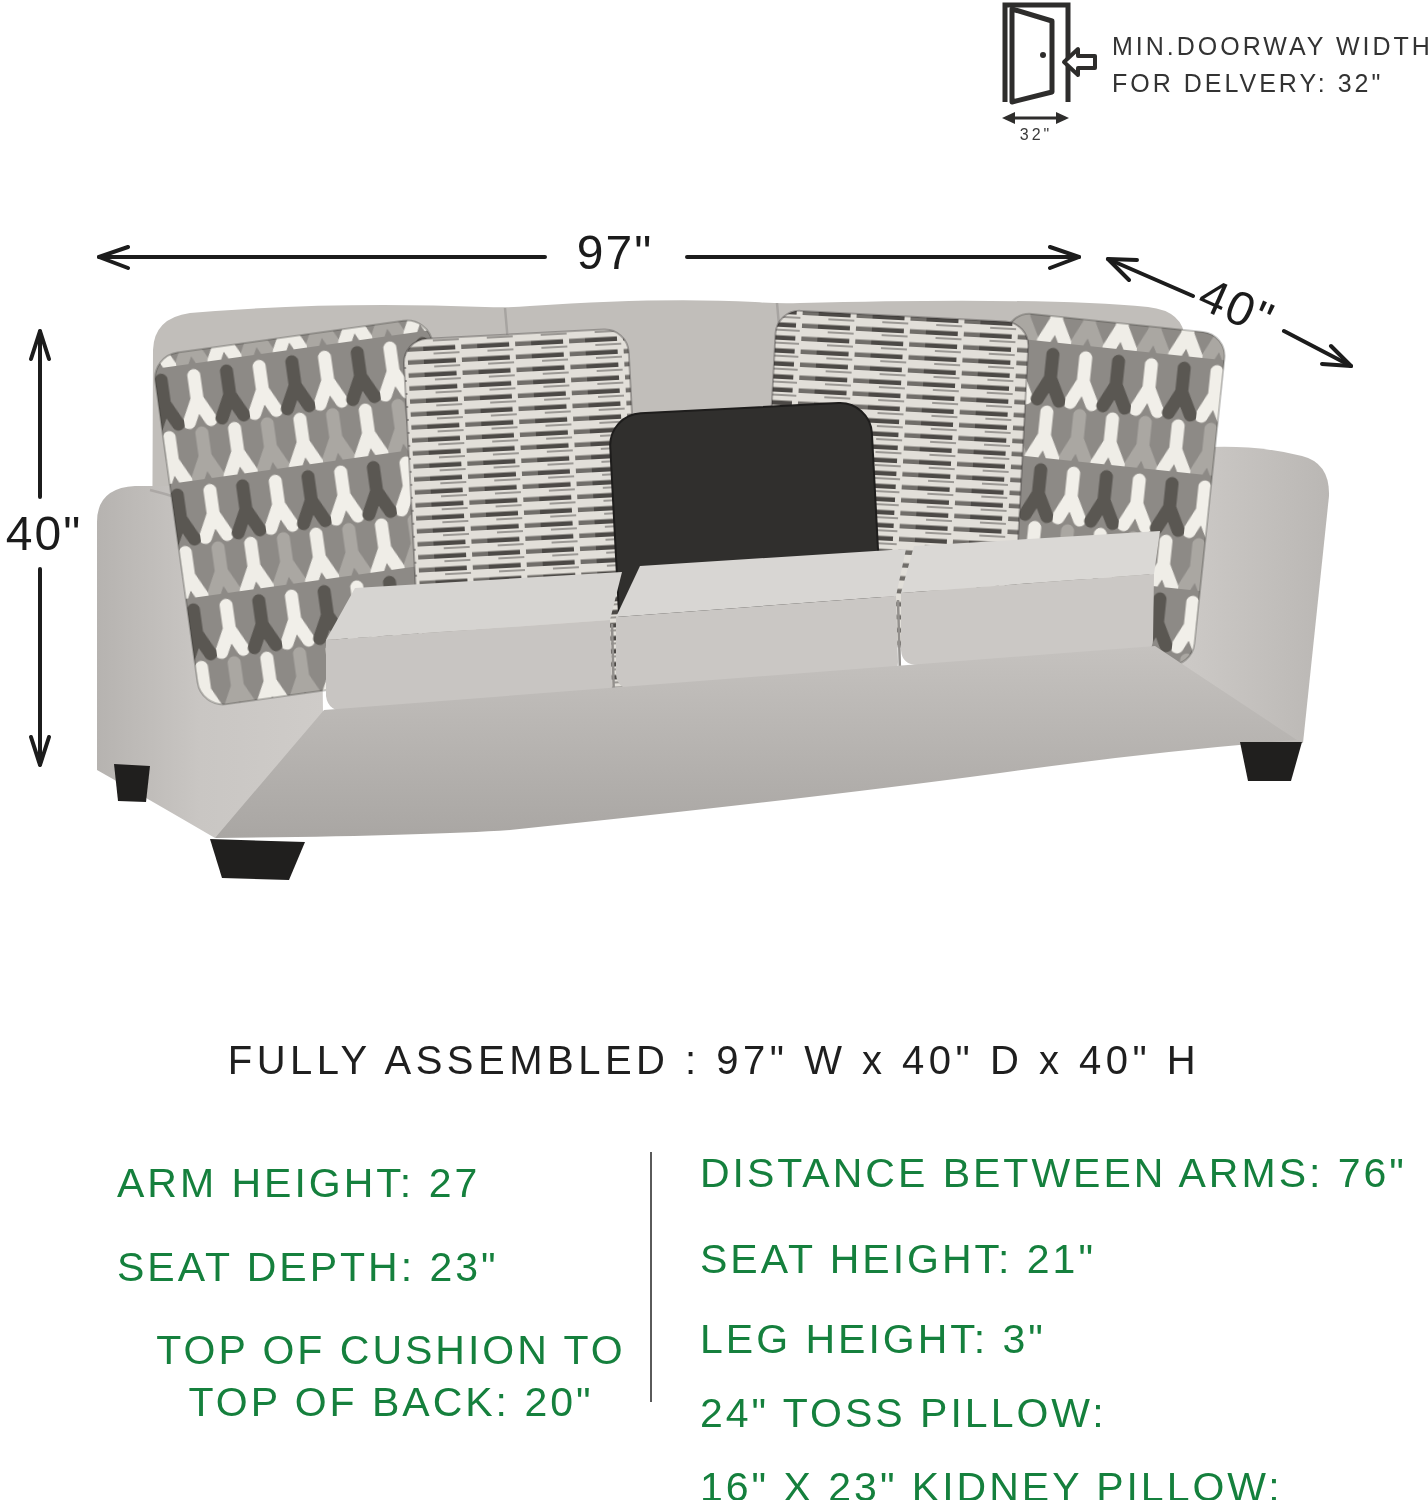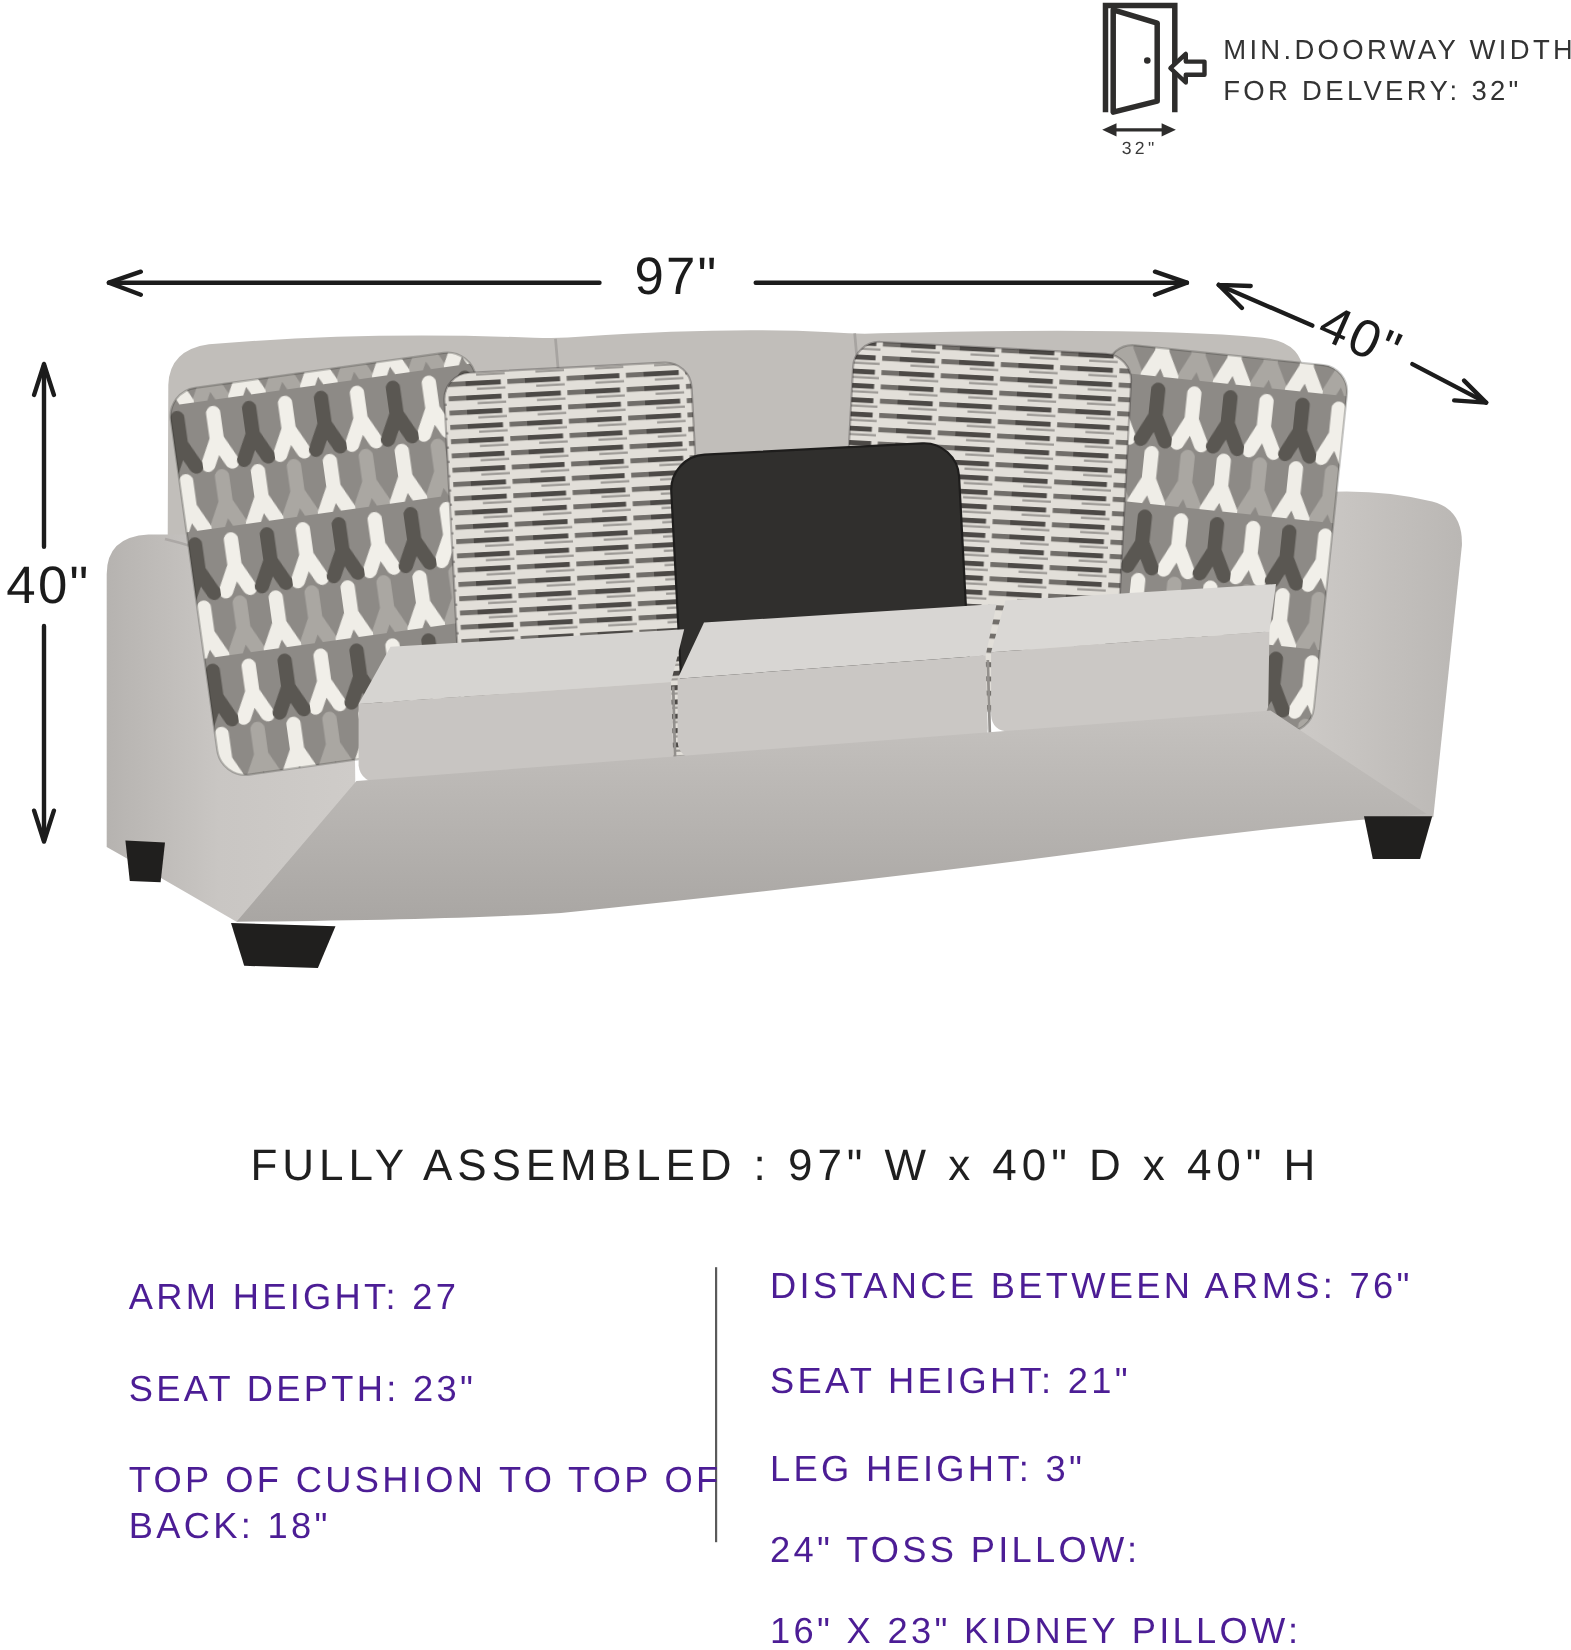--- a/index.html
+++ b/index.html
@@ -7,21 +7,21 @@
     position:relative; width:1428px; height:1500px; background:#ffffff;
     font-family:"Liberation Sans", sans-serif; color:#1f1f1f; overflow:hidden;
   }
   .illustration { position:absolute; top:0; left:0; width:1428px; height:960px; }
   .dim-label { font-family:"Liberation Sans", sans-serif; font-size:48px; fill:#1b1b1b; letter-spacing:2px; }
   .door-note { position:absolute; top:28px; left:1112px; font-size:25px; letter-spacing:3px; color:#333333; line-height:37px; white-space:nowrap; }
   .summary {
     position:absolute; top:1038px; left:0; width:1428px; text-align:center;
     font-size:40px; letter-spacing:4.5px; color:#1f1f1f; white-space:nowrap;
   }
-  .spec { position:absolute; font-size:33px; letter-spacing:3px; color:#4c1d95; white-space:nowrap; }
+  .spec { position:absolute; font-size:41px; letter-spacing:3px; color:#15803d; white-space:nowrap;text-align:center; }
   .spec.wrap { white-space:normal; width:548px; line-height:1.27; }
   .spec-divider { position:absolute; left:650px; top:1152px; width:2px; height:250px; background:#5a5a5a; }
 </style>
 </head>
 <body>
 
 <div class="canvas">
 
   <svg class="illustration" viewBox="0 0 1428 960" xmlns="http://www.w3.org/2000/svg">
     <defs>
@@ -137,21 +137,21 @@
     <div>MIN.DOORWAY WIDTH</div>
     <div>FOR DELVERY: 32"</div>
   </div>
 
   <div class="summary">FULLY ASSEMBLED : 97" W x 40" D x 40" H</div>
 
   <div class="spec-divider"></div>
 
   <div class="spec" style="left:117px; top:1160px;">ARM HEIGHT: 27</div>
   <div class="spec" style="left:117px; top:1244px;">SEAT DEPTH: 23"</div>
-  <div class="spec wrap" style="left:117px; top:1324px;">TOP OF CUSHION TO TOP OF BACK: 18"</div>
+  <div class="spec wrap" style="left:117px; top:1324px;">TOP OF CUSHION TO TOP OF BACK: 20"</div>
 
   <div class="spec" style="left:700px; top:1150px;">DISTANCE BETWEEN ARMS: 76"</div>
   <div class="spec" style="left:700px; top:1236px;">SEAT HEIGHT: 21"</div>
   <div class="spec" style="left:700px; top:1316px;">LEG HEIGHT: 3"</div>
   <div class="spec" style="left:700px; top:1390px;">24" TOSS PILLOW:</div>
   <div class="spec" style="left:700px; top:1464px;">16" X 23" KIDNEY PILLOW:</div>
 
 </div>
 
 </body></html>

